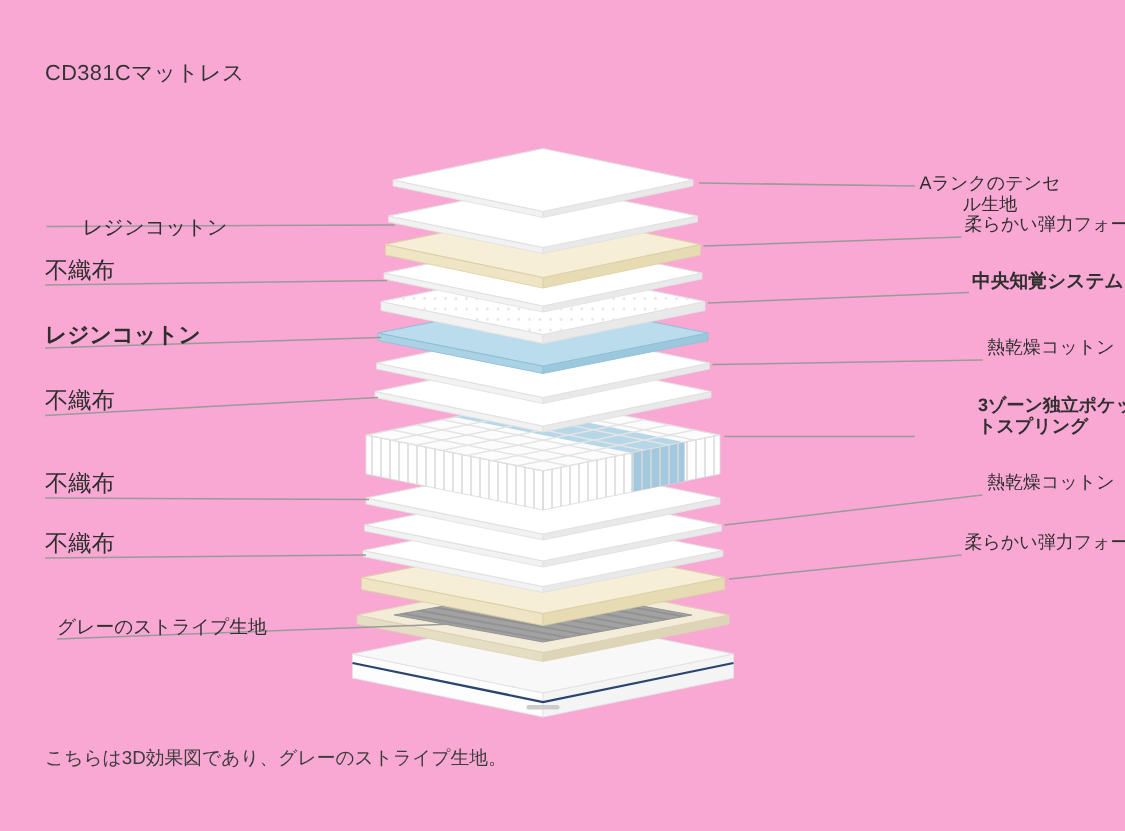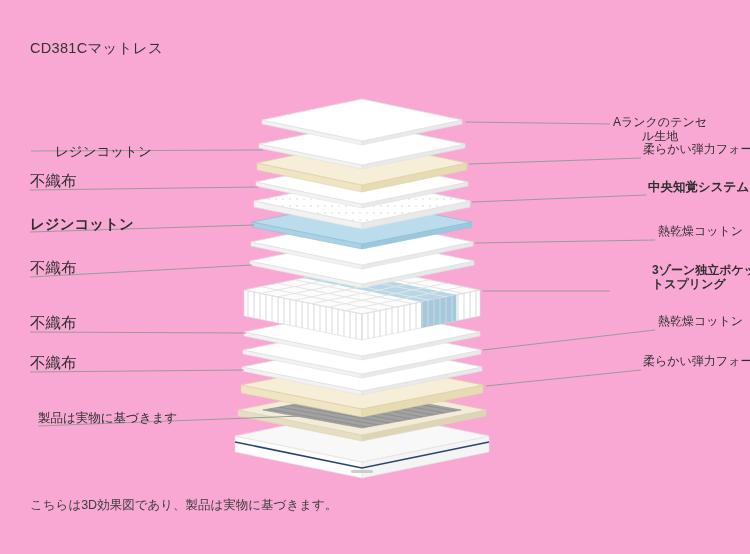--- a/index.html
+++ b/index.html
@@ -230,24 +230,24 @@
         <line x1="641" y1="370" x2="486" y2="386"></line>
       </g>
     </svg>
 
   <div class="lbl" style="left:31px;top:144px;font-size:13.5px;margin-left:24px;">レジンコットン</div>
   <div class="lbl" style="left:30px;top:172px;font-size:15.5px;font-weight:500;">不織布</div>
   <div class="lbl" style="left:30px;top:216px;font-size:14.5px;font-weight:600;">レジンコットン</div>
   <div class="lbl" style="left:30px;top:259px;font-size:15.5px;font-weight:500;">不織布</div>
   <div class="lbl" style="left:30px;top:314px;font-size:15.5px;font-weight:500;">不織布</div>
   <div class="lbl" style="left:30px;top:354px;font-size:15.5px;font-weight:500;">不織布</div>
-  <div class="lbl" style="left:38px;top:411px;font-size:12.5px;">製品は実物に基づきます</div>
+  <div class="lbl" style="left:38px;top:411px;font-size:12.5px;">グレーのストライプ生地</div>
 
   <div class="lbl wrap" style="left:612px;top:116px;width:96px;text-align:center;font-size:12px;font-weight:400;">Aランクのテンセル生地</div>
   <div class="lbl" style="left:643px;top:143px;font-size:12px;">柔らかい弾力フォーム</div>
   <div class="lbl" style="left:648px;top:180px;font-size:12.5px;font-weight:700;">中央知覚システム</div>
   <div class="lbl" style="left:658px;top:225px;font-size:12px;">熱乾燥コットン</div>
   <div class="lbl wrap" style="left:612px;top:264px;width:110px;font-size:12px;font-weight:700;margin-left:40px;">3ゾーン独立ポケットスプリング</div>
   <div class="lbl" style="left:658px;top:315px;font-size:12px;">熱乾燥コットン</div>
   <div class="lbl" style="left:643px;top:355px;font-size:12px;">柔らかい弾力フォーム</div>
 
-  <div class="footer">こちらは3D効果図であり、製品は実物に基づきます。</div>
+  <div class="footer">こちらは3D効果図であり、グレーのストライプ生地。</div>
 </div>
 
 </body></html>

